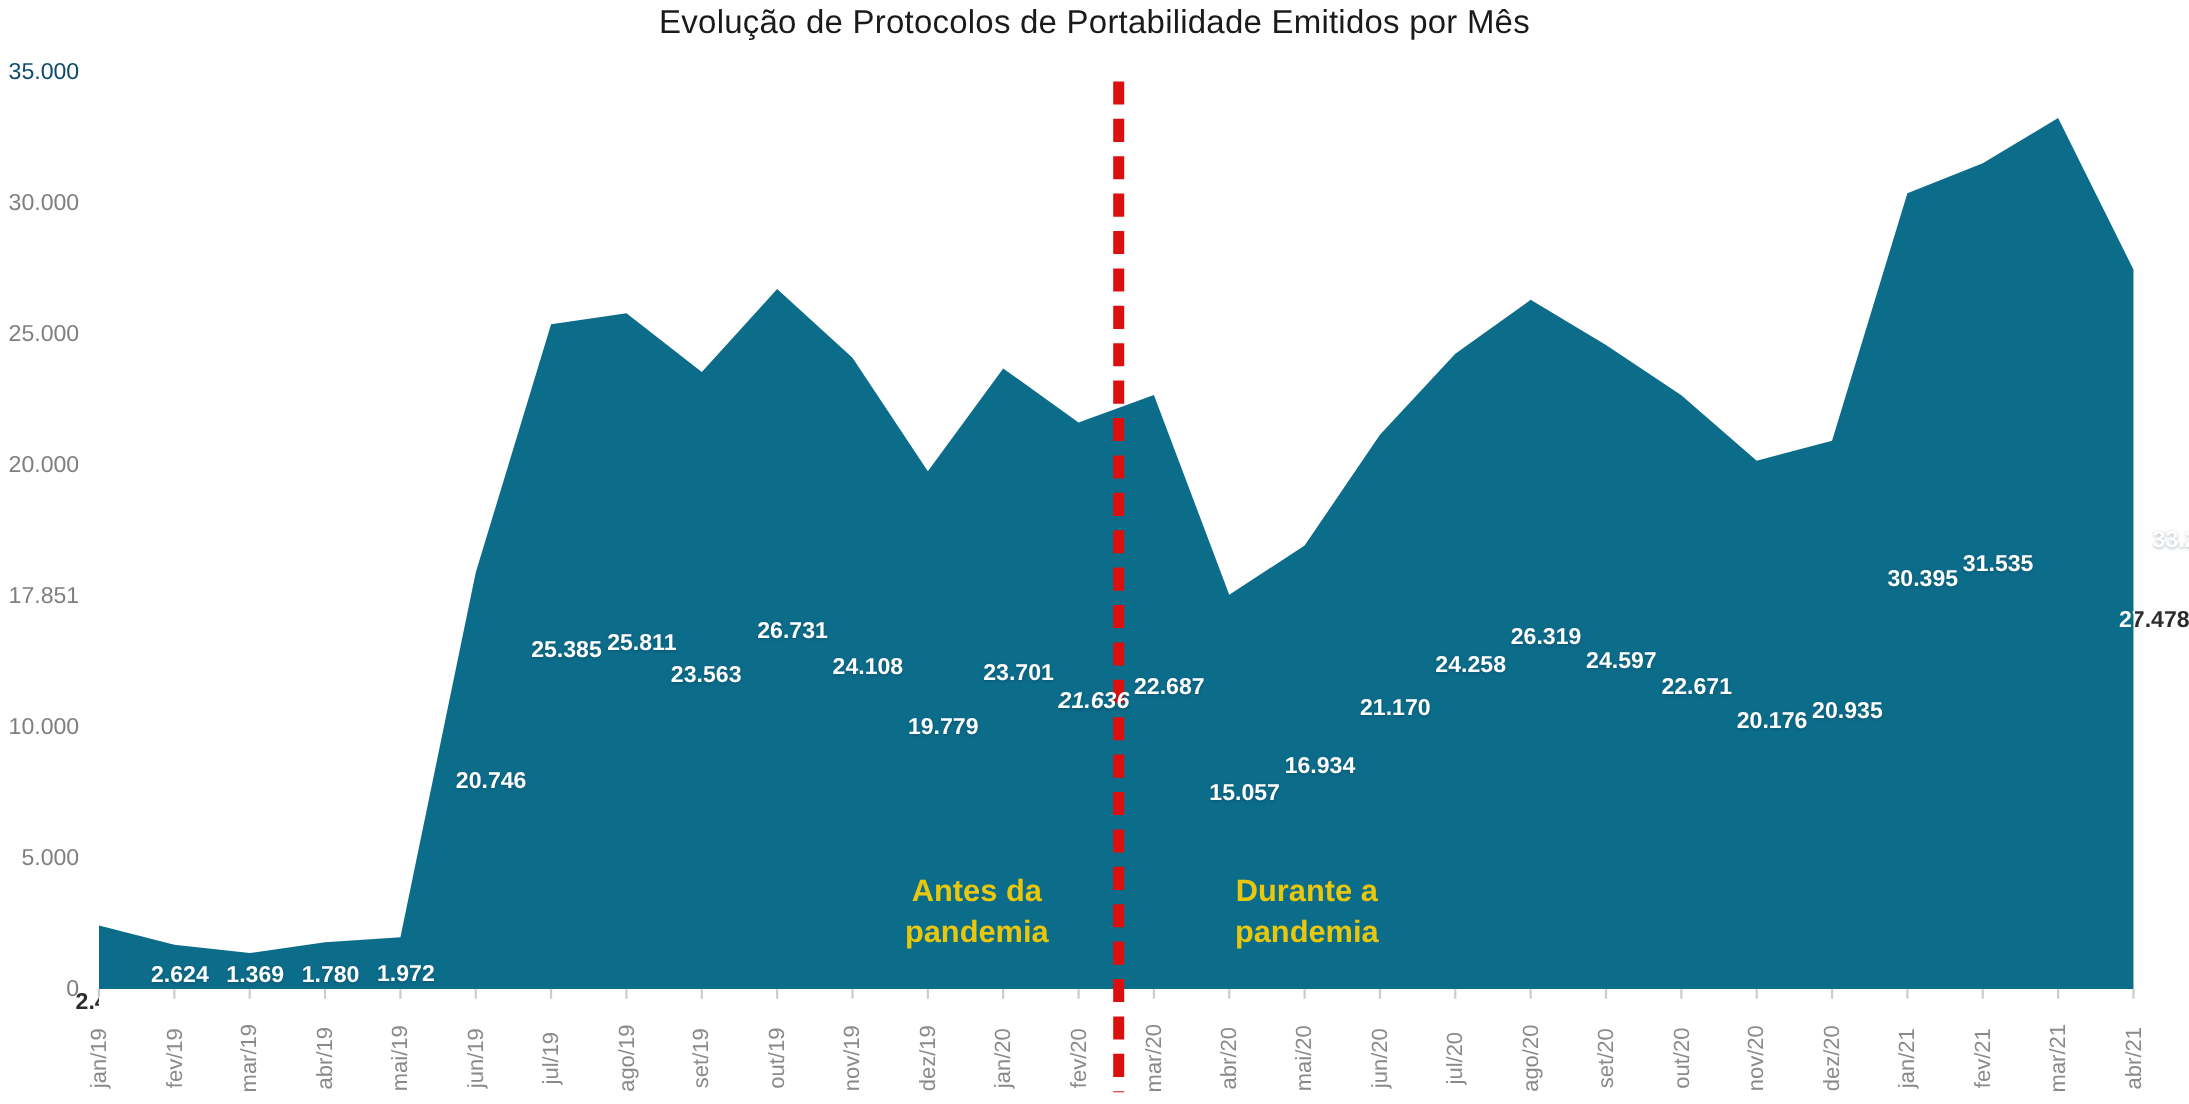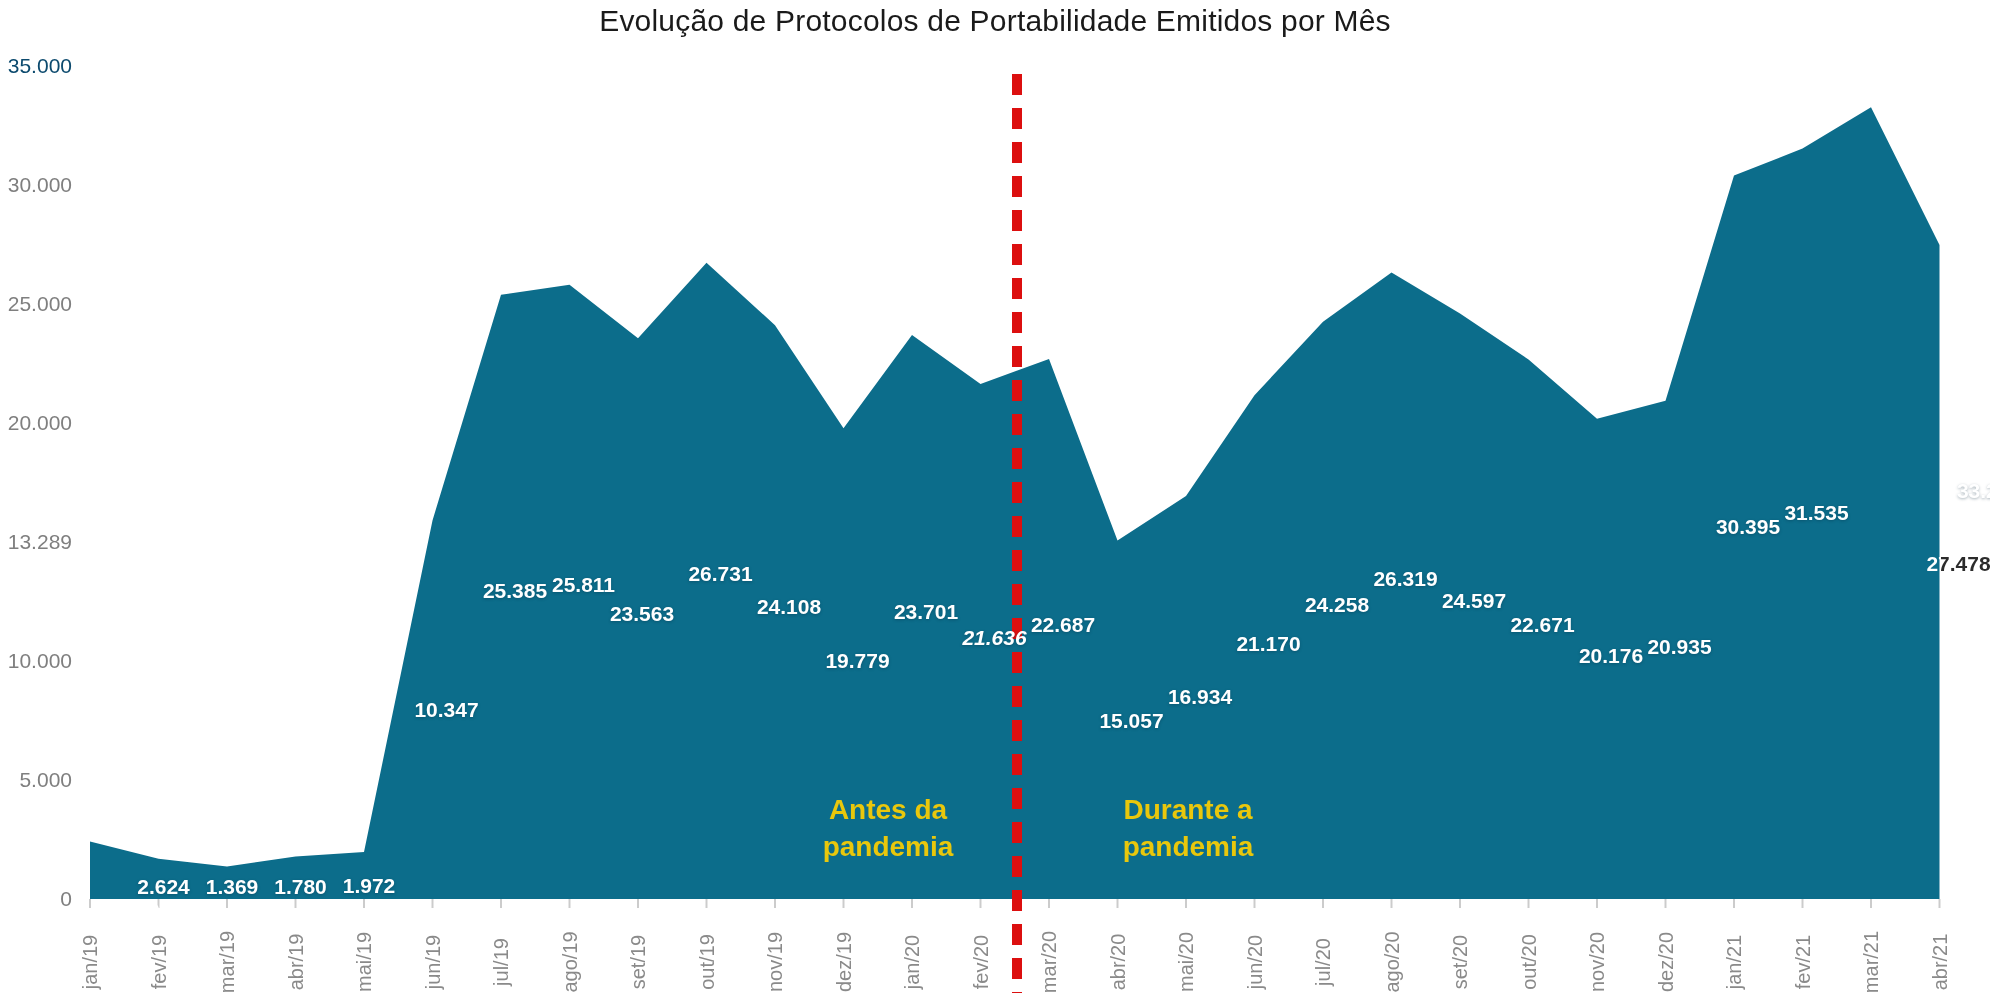--- a/index.html
+++ b/index.html
@@ -77,21 +77,21 @@
         <line x1="1871" x2="1871" y1="899" y2="908" stroke="#cccccc" stroke-width="2"></line>
         <line x1="1939.5" x2="1939.5" y1="899" y2="908" stroke="#cccccc" stroke-width="2"></line>
       </g>
     <line id="divider-line" x1="1017" x2="1017" y1="74" y2="993" stroke="#dc0f0f" stroke-width="10" stroke-dasharray="21 13"></line>
   </svg>
 
   <div id="ylabels">
       <div class="ylabel" style="top: 886px; color: rgb(127, 127, 127);">0</div>
       <div class="ylabel" style="top: 767px; color: rgb(127, 127, 127);">5.000</div>
       <div class="ylabel" style="top: 648px; color: rgb(127, 127, 127);">10.000</div>
-      <div class="ylabel" style="top: 529px; color: rgb(127, 127, 127);">13.289</div>
+      <div class="ylabel" style="top: 529px; color: rgb(127, 127, 127);">17.851</div>
       <div class="ylabel" style="top: 410px; color: rgb(127, 127, 127);">20.000</div>
       <div class="ylabel" style="top: 291px; color: rgb(127, 127, 127);">25.000</div>
       <div class="ylabel" style="top: 172px; color: rgb(127, 127, 127);">30.000</div>
       <div class="ylabel" style="top: 53px; color: #0c4a6e;">35.000</div>
     </div>
   <div id="xlabels">
       <div class="xlabel" style="left: 44px; top: 951px;">jan/19</div>
       <div class="xlabel" style="left: 112.5px; top: 951px;">fev/19</div>
       <div class="xlabel" style="left: 181px; top: 951px;">mar/19</div>
       <div class="xlabel" style="left: 249.5px; top: 951px;">abr/19</div>
@@ -114,26 +114,26 @@
       <div class="xlabel" style="left: 1414px; top: 951px;">set/20</div>
       <div class="xlabel" style="left: 1482.5px; top: 951px;">out/20</div>
       <div class="xlabel" style="left: 1551px; top: 951px;">nov/20</div>
       <div class="xlabel" style="left: 1619.5px; top: 951px;">dez/20</div>
       <div class="xlabel" style="left: 1688px; top: 951px;">jan/21</div>
       <div class="xlabel" style="left: 1756.5px; top: 951px;">fev/21</div>
       <div class="xlabel" style="left: 1825px; top: 951px;">mar/21</div>
       <div class="xlabel" style="left: 1893.5px; top: 951px;">abr/21</div>
     </div>
   <div id="dlabels">
-      <div class="dlabel split-start" style="left: 30px; top: 898px; text-align: right;">2.420</div>
+      <div class="dlabel split-start" style="left: 30px; top: 898px;">2.420</div>
       <div class="dlabel" style="left: 98.5px; top: 874px;">2.624</div>
       <div class="dlabel" style="left: 167px; top: 874px;">1.369</div>
       <div class="dlabel" style="left: 235.5px; top: 874px;">1.780</div>
       <div class="dlabel" style="left: 304px; top: 873.113px;">1.972</div>
-      <div class="dlabel" style="left: 381.5px; top: 697.241px;">10.347</div>
+      <div class="dlabel" style="left: 381.5px; top: 697.241px;">20.746</div>
       <div class="dlabel" style="left: 450px; top: 577.641px;">25.385</div>
       <div class="dlabel" style="left: 518.5px; top: 572.265px;">25.811</div>
       <div class="dlabel" style="left: 577px; top: 600.635px;">23.563</div>
       <div class="dlabel" style="left: 655.5px; top: 560.655px;">26.731</div>
       <div class="dlabel" style="left: 724px; top: 593.757px;">24.108</div>
       <div class="dlabel" style="left: 792.5px; top: 648.389px;">19.779</div>
       <div class="dlabel" style="left: 861px; top: 598.893px;">23.701</div>
       <div class="dlabel" style="left: 929.5px; top: 624.954px; font-style: italic;">21.636</div>
       <div class="dlabel" style="left: 998px; top: 611.69px;">22.687</div>
       <div class="dlabel" style="left: 1066.5px; top: 707.981px;">15.057</div>

